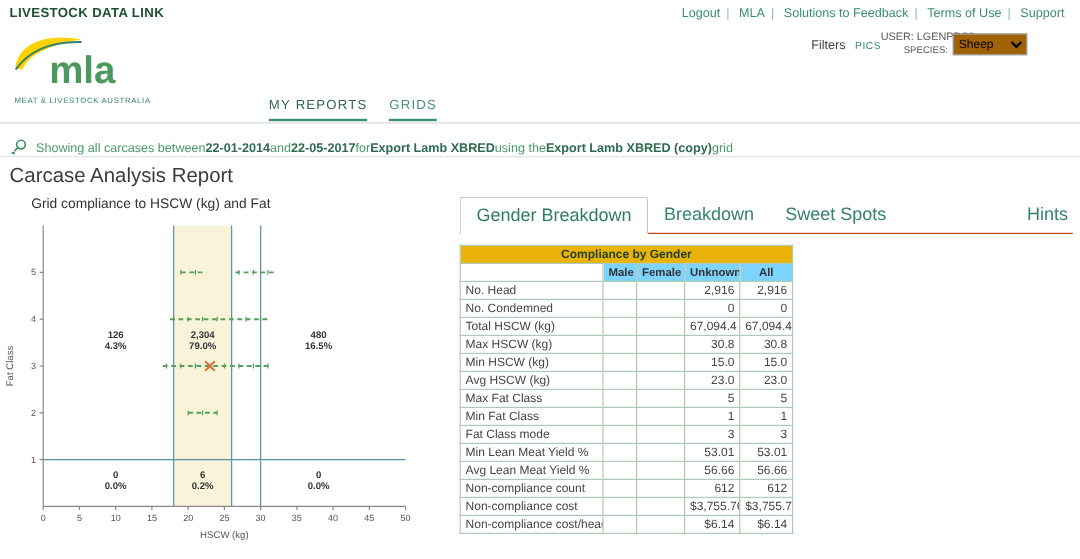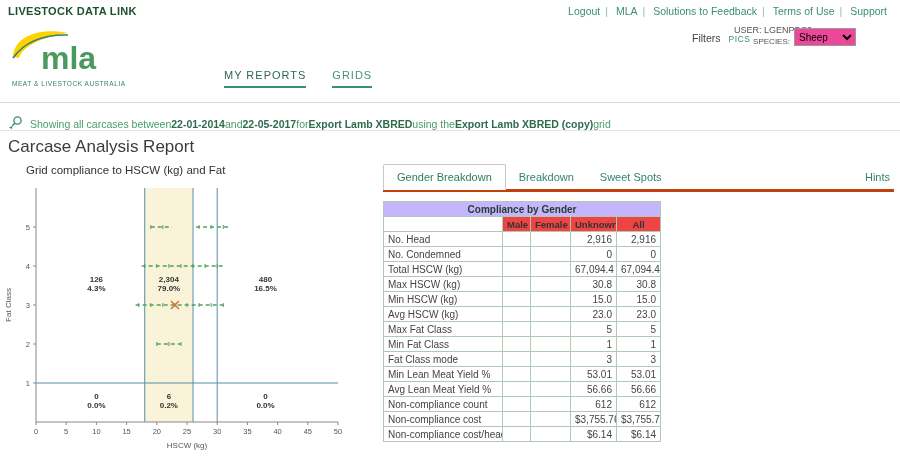--- a/index.html
+++ b/index.html
@@ -12,58 +12,58 @@
     display:flex;justify-content:space-between;align-items:flex-start;padding:5px 8px 0 8px}
   .brand{font-size:11px;font-weight:bold;color:#1d5131;letter-spacing:.3px}
   .toplinks{font-size:10.5px;color:#3a8f71;white-space:nowrap}
   .toplinks a{color:#3a8f71;text-decoration:none;margin:12px 5px;cursor:pointer}
   .toplinks .sep{color:#8cbfa9}
 
   
   .masthead{position:absolute;top:22px;left:0;width:100%;height:81px;border-bottom:1px solid #d9d9d9}
   .logo{position:absolute;left:8px;top:2px;cursor:pointer}
   .logo-sub{font-size:6.5px;color:#35836d;letter-spacing:.55px;margin-top:-6px;margin-left:4px}
-  .mainnav{position:absolute;left:224px;top:47px;display:flex;gap:26px}
+  .mainnav{position:absolute;left:224px;top:60px;display:flex;gap:18px}
   .mainnav a{font-size:11px;letter-spacing:1px;color:#45907c;text-decoration:none;
     padding-bottom:5px;border-bottom:2px solid #3e8e76;cursor:pointer}
   .mainnav a.primary{color:#2f6457}
   .user-label{position:absolute;right:88px;top:3px;font-size:9px;color:#555}
-  .filters{position:absolute;left:692px;top:10px;font-size:10.5px;color:#444}
+  .filters{position:absolute;left:676px;top:10px;font-size:10.5px;color:#444}
   .filters .pics{font-size:8.5px;color:#3a8f71;letter-spacing:.5px;text-decoration:none;margin-left:5px;cursor:pointer}
   .species{position:absolute;right:44px;top:6px;font-size:8px;color:#555;display:flex;align-items:flex-end;gap:4px}
-  .species select{font-size:10px;width:62px;height:18px;border:1px solid #9a9a9a;background:#ec4899;
+  .species select{font-size:10px;width:62px;height:18px;border:1px solid #9a9a9a;background:#a16207;
     font-family:"Liberation Sans",sans-serif}
 
   
   .crumb-bar{position:absolute;top:104px;left:0;width:100%;height:27px;border-bottom:1px solid #e3e3e3;
     display:flex;align-items:flex-end;padding:0 8px;font-size:10.5px;color:#4a9a6e;white-space:nowrap}
   .crumb-bar .icon{margin-right:6px;flex:0 0 auto}
   .crumb-bar .b{font-weight:bold;color:#2e6b4f}
 
   
   .page-title{position:absolute;top:137px;left:8px;font-size:17px;font-weight:400;color:#3c3c3c}
 
   
   .chart-panel{position:absolute;top:164px;left:0;width:376px}
   .chart-title{width:346px;margin-left:4px;padding-left:22px;text-align:left;font-size:11.5px;color:#333}
   #chart{margin-top:4px;margin-left:2px}
   svg text{font-family:"Liberation Sans",sans-serif}
 
   
   .right-panel{position:absolute;top:164px;left:383px;width:511px}
-  .tabs{display:flex;align-items:center;border-bottom:3px solid #c2410c;font-size:11px}
+  .tabs{display:flex;align-items:flex-start;border-bottom:1px solid #c2410c;font-size:15px}
   .tab{padding:6px 13px;color:#35836d;cursor:pointer}
   .tab.active{background:#fff;border:1px solid #c8c8c8;border-bottom:1px solid #fff;margin-bottom:-1px;
     border-radius:2px 2px 0 0;color:#2e7d5f}
   .tab.hints{margin-left:auto;padding-right:4px}
 
   table.gender{margin-top:9px;width:277px;border-collapse:collapse;font-size:10px;table-layout:fixed}
   table.gender th,table.gender td{border:1px solid #aecab4;padding:1.5px 4px;overflow:hidden;white-space:nowrap}
-  th.tbl-title{background:#c4b5fd;color:#243f2e;font-weight:bold;text-align:center;font-size:10px;padding:2px}
-  tr.col-head th{background:#ef4444;color:#333;font-weight:bold;text-align:center;font-size:9.5px}
+  th.tbl-title{background:#eab308;color:#243f2e;font-weight:bold;text-align:center;font-size:10px;padding:2px}
+  tr.col-head th{background:#7dd3fc;color:#333;font-weight:bold;text-align:center;font-size:9.5px}
   tr.col-head th.blank{background:#fff}
   td.lbl{text-align:left;color:#444}
   td.val{text-align:right;color:#444}
 </style>
 </head>
 <body>
 
 <div class="page">
 
   <div class="topbar">

